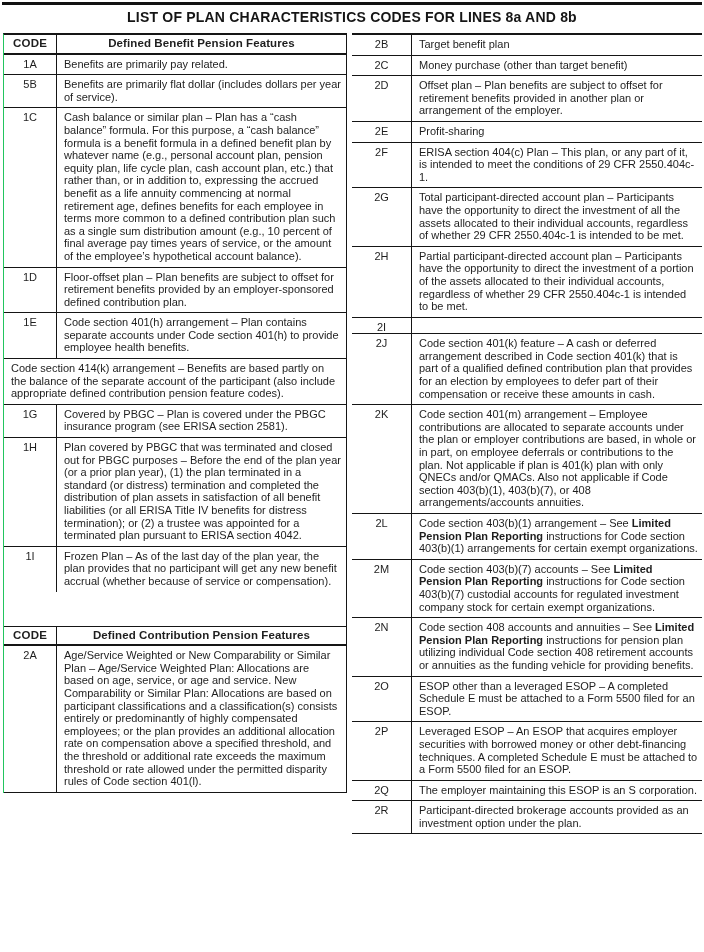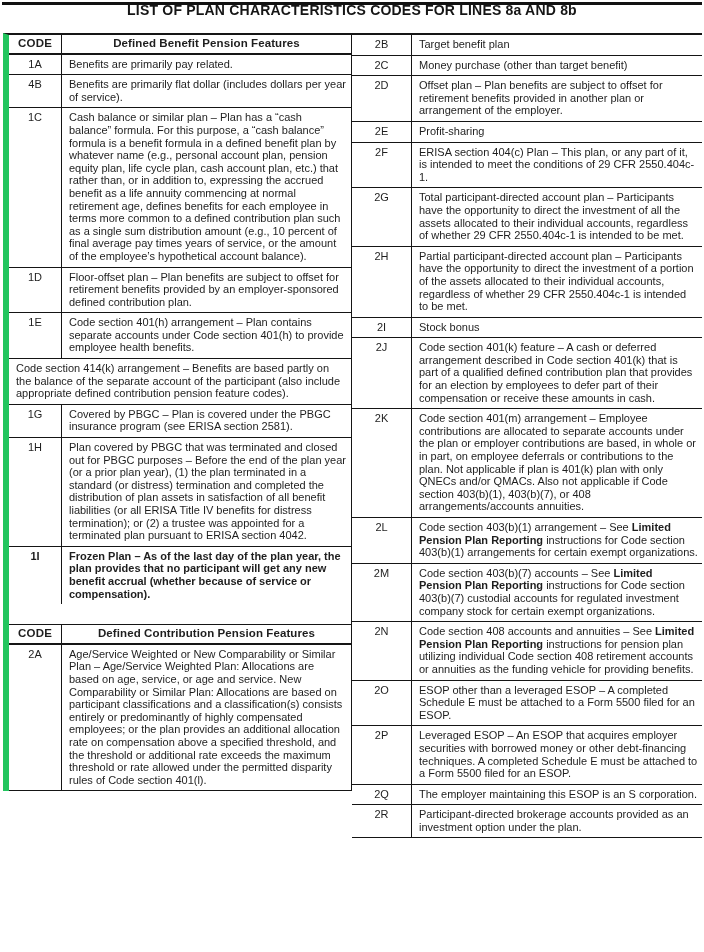--- a/index.html
+++ b/index.html
@@ -8,32 +8,32 @@
     width:704px;height:952px;
     background:#fff;
     font-family:"Liberation Sans","DejaVu Sans",sans-serif;
     color:#1e1e1e;
     overflow:hidden;
   }
   .top-rule{
     position:absolute;left:2px;right:2px;top:2px;height:3px;background:#111;
   }
   .doc-title{
-    position:absolute;top:2px;left:0;width:100%;
+    position:absolute;top:9px;left:0;width:100%;
     text-align:center;font-weight:bold;font-size:14px;letter-spacing:.2px;
     color:#151515;
   }
   .tbl{
     position:absolute;top:33px;
     border-top:2px solid #151515;
     font-size:11px;line-height:12.6px;
   }
   #left-table{
     left:3px;width:342px;
-    border-left:6px solid #22c55e;
+    border-left:1px solid #22c55e;
     border-right:1px solid #151515;
   }
   #right-table{
     left:352px;width:350px;
   }
   .thead{
     display:flex;
     border-bottom:2px solid #151515;
     font-weight:bold;
   }
@@ -72,21 +72,21 @@
   <div class="tbl" id="left-table">
       <div class="thead">
         <div class="code-h">CODE</div>
         <div class="title-h">Defined Benefit Pension Features</div>
       </div>
       <div class="trow">
         <div class="code">1A</div>
         <div class="desc">Benefits are primarily pay related.</div>
       </div>
       <div class="trow">
-        <div class="code">4B</div>
+        <div class="code">5B</div>
         <div class="desc">Benefits are primarily flat dollar (includes dollars per year of service).</div>
       </div>
       <div class="trow">
         <div class="code">1C</div>
         <div class="desc">Cash balance or similar plan – Plan has a “cash balance” formula. For this purpose, a “cash balance” formula is a benefit formula in a defined benefit plan by whatever name (e.g., personal account plan, pension equity plan, life cycle plan, cash account plan, etc.) that rather than, or in addition to, expressing the accrued benefit as a life annuity commencing at normal retirement age, defines benefits for each employee in terms more common to a defined contribution plan such as a single sum distribution amount (e.g., 10 percent of final average pay times years of service, or the amount of the employee’s hypothetical account balance).</div>
       </div>
       <div class="trow">
         <div class="code">1D</div>
         <div class="desc">Floor-offset plan – Plan benefits are subject to offset for retirement benefits provided by an employer-sponsored defined contribution plan.</div>
       </div>
@@ -98,21 +98,21 @@
         <div class="desc">Code section 414(k) arrangement – Benefits are based partly on the balance of the separate account of the participant (also include appropriate defined contribution pension feature codes).</div>
       </div>
       <div class="trow">
         <div class="code">1G</div>
         <div class="desc">Covered by PBGC – Plan is covered under the PBGC insurance program (see ERISA section 2581).</div>
       </div>
       <div class="trow">
         <div class="code">1H</div>
         <div class="desc">Plan covered by PBGC that was terminated and closed out for PBGC purposes – Before the end of the plan year (or a prior plan year), (1) the plan terminated in a standard (or distress) termination and completed the distribution of plan assets in satisfaction of all benefit liabilities (or all ERISA Title IV benefits for distress termination); or (2) a trustee was appointed for a terminated plan pursuant to ERISA section 4042.</div>
       </div>
-      <div class="trow" style="padding-bottom: 20px; font-weight: bold;">
+      <div class="trow" style="padding-bottom: 34px;">
         <div class="code">1I</div>
         <div class="desc">Frozen Plan – As of the last day of the plan year, the plan provides that no participant will get any new benefit accrual (whether because of service or compensation).</div>
       </div>
       <div class="thead">
         <div class="code-h">CODE</div>
         <div class="title-h">Defined Contribution Pension Features</div>
       </div>
       <div class="trow">
         <div class="code">2A</div>
         <div class="desc">Age/Service Weighted or New Comparability or Similar Plan – Age/Service Weighted Plan: Allocations are based on age, service, or age and service. New Comparability or Similar Plan: Allocations are based on participant classifications and a classification(s) consists entirely or predominantly of highly compensated employees; or the plan provides an additional allocation rate on compensation above a specified threshold, and the threshold or additional rate exceeds the maximum threshold or rate allowed under the permitted disparity rules of Code section 401(l).</div>
@@ -142,21 +142,20 @@
       <div class="trow">
         <div class="code">2G</div>
         <div class="desc">Total participant-directed account plan – Participants have the opportunity to direct the investment of all the assets allocated to their individual accounts, regardless of whether 29 CFR 2550.404c-1 is intended to be met.</div>
       </div>
       <div class="trow">
         <div class="code">2H</div>
         <div class="desc">Partial participant-directed account plan – Participants have the opportunity to direct the investment of a portion of the assets allocated to their individual accounts, regardless of whether 29 CFR 2550.404c-1 is intended to be met.</div>
       </div>
       <div class="trow">
         <div class="code">2I</div>
-        <div class="desc">Stock bonus</div>
       </div>
       <div class="trow">
         <div class="code">2J</div>
         <div class="desc">Code section 401(k) feature – A cash or deferred arrangement described in Code section 401(k) that is part of a qualified defined contribution plan that provides for an election by employees to defer part of their compensation or receive these amounts in cash.</div>
       </div>
       <div class="trow">
         <div class="code">2K</div>
         <div class="desc">Code section 401(m) arrangement – Employee contributions are allocated to separate accounts under the plan or employer contributions are based, in whole or in part, on employee deferrals or contributions to the plan. Not applicable if plan is 401(k) plan with only QNECs and/or QMACs. Also not applicable if Code section 403(b)(1), 403(b)(7), or 408 arrangements/accounts annuities.</div>
       </div>
       <div class="trow">

